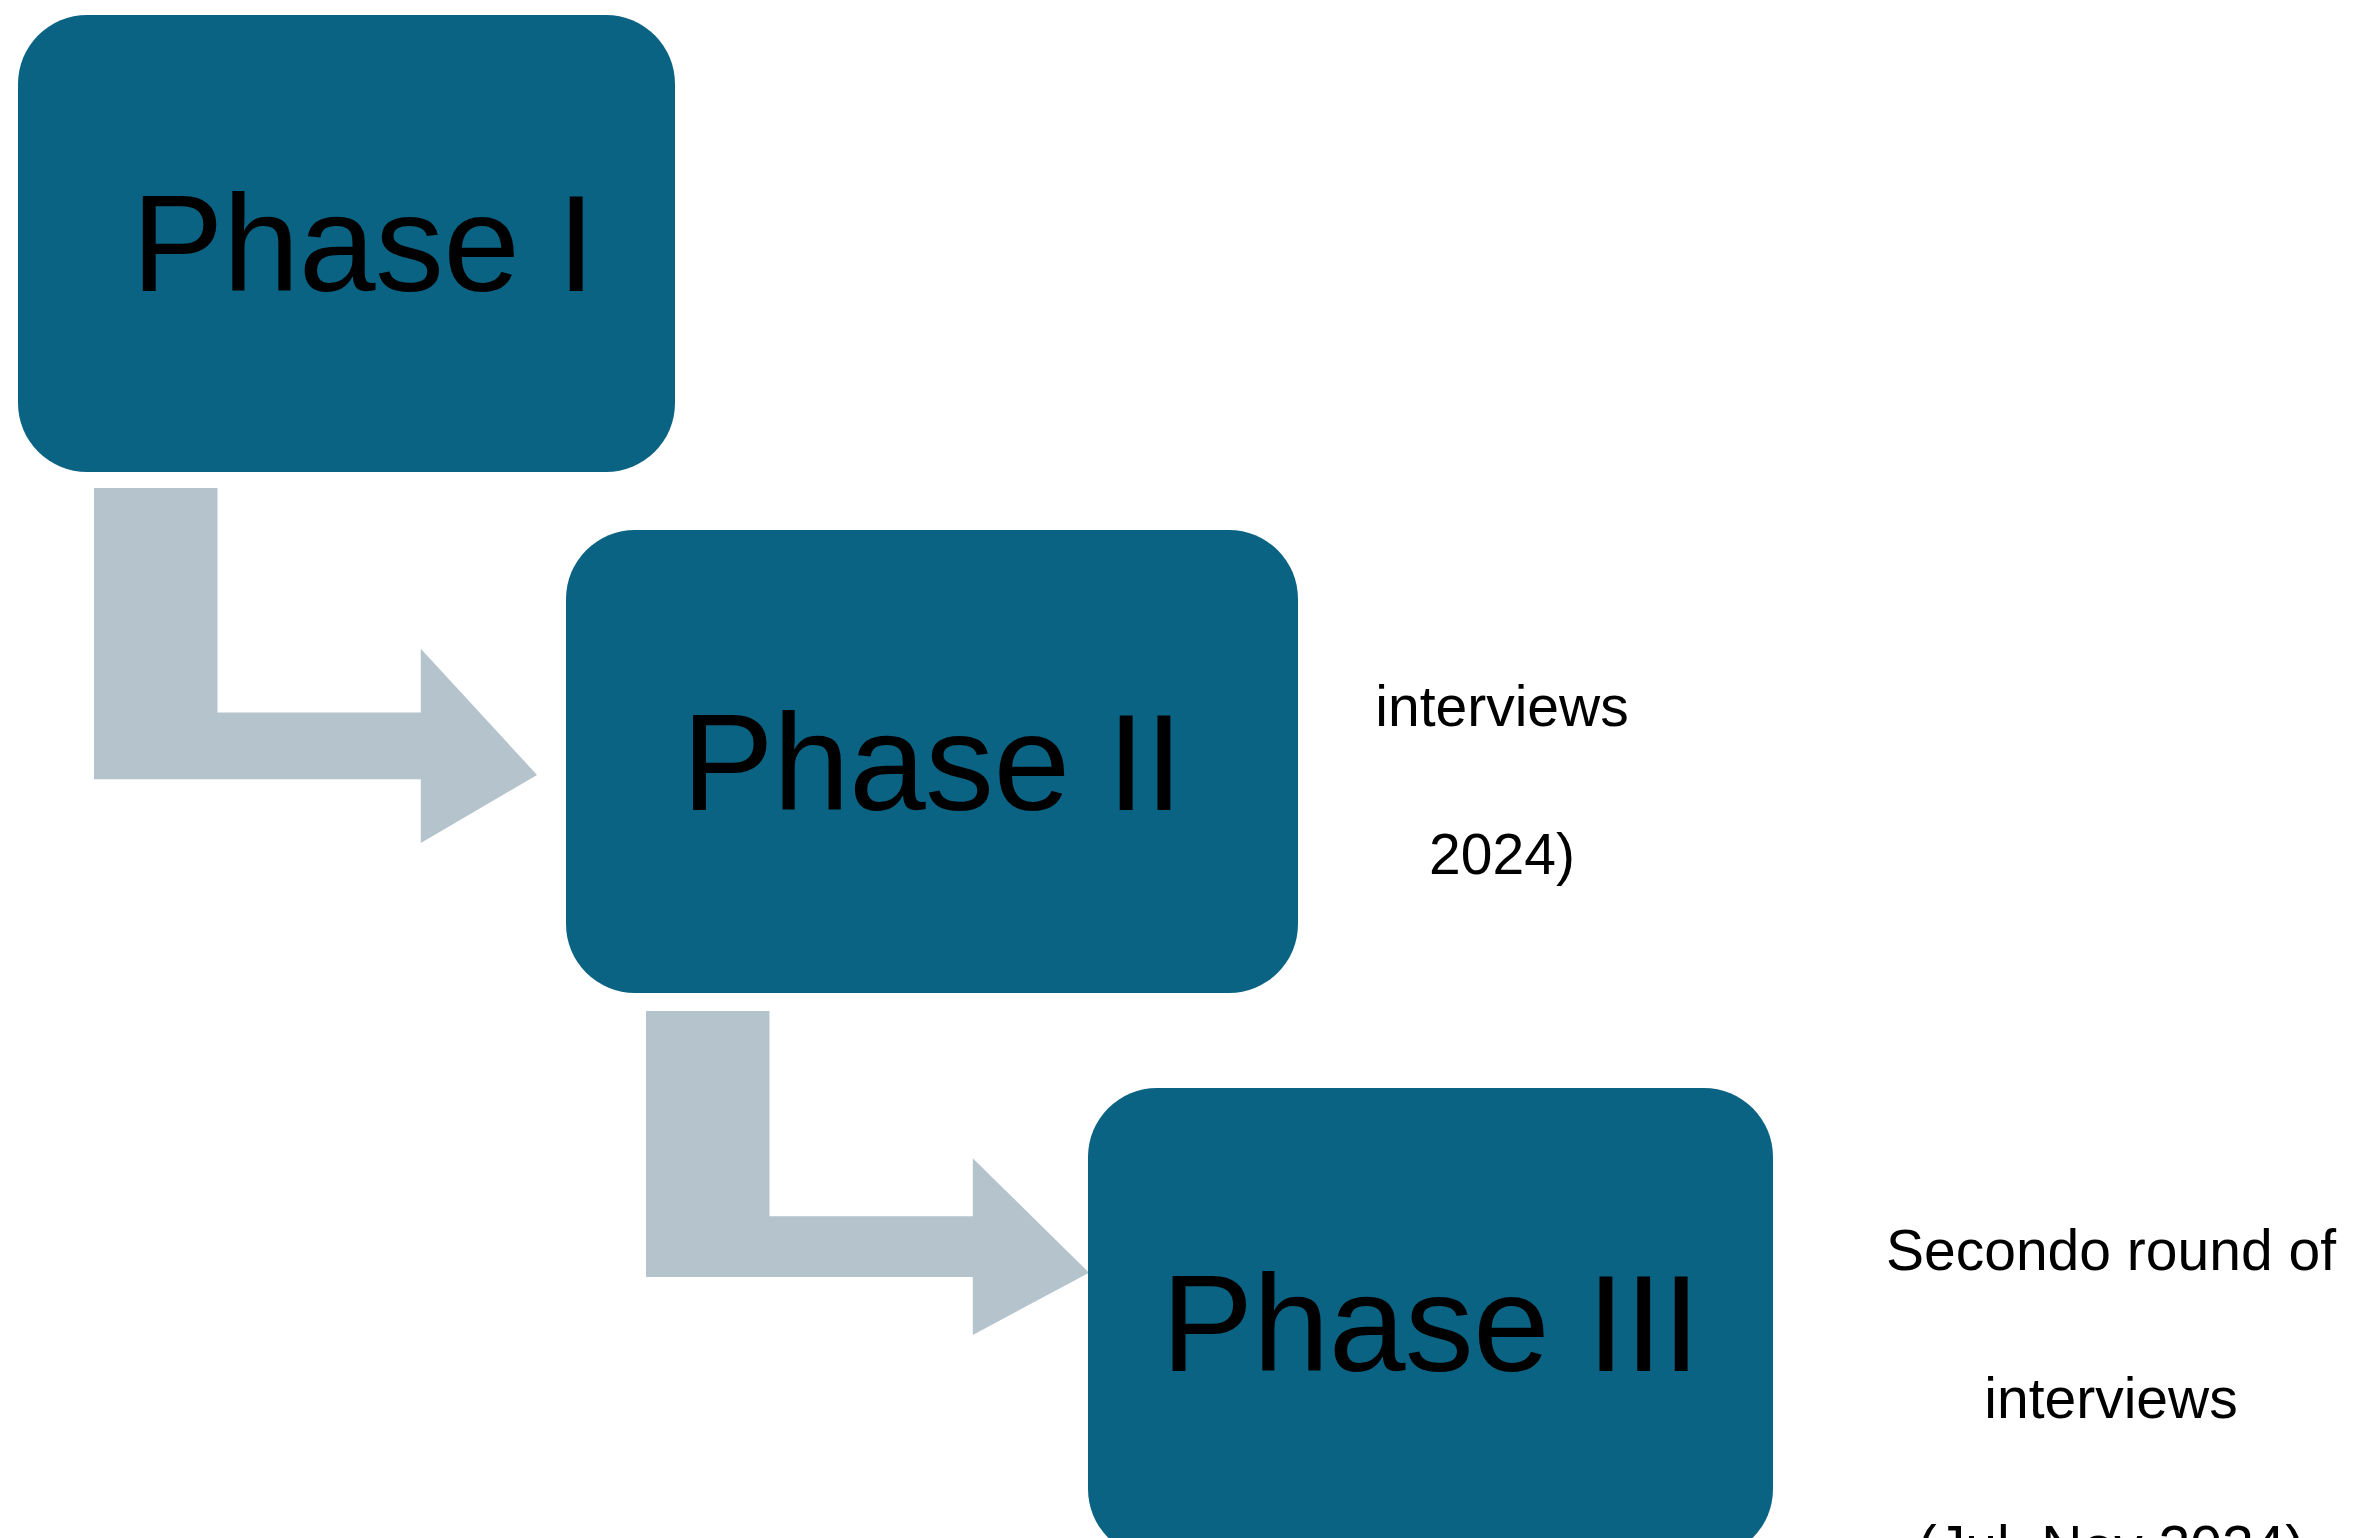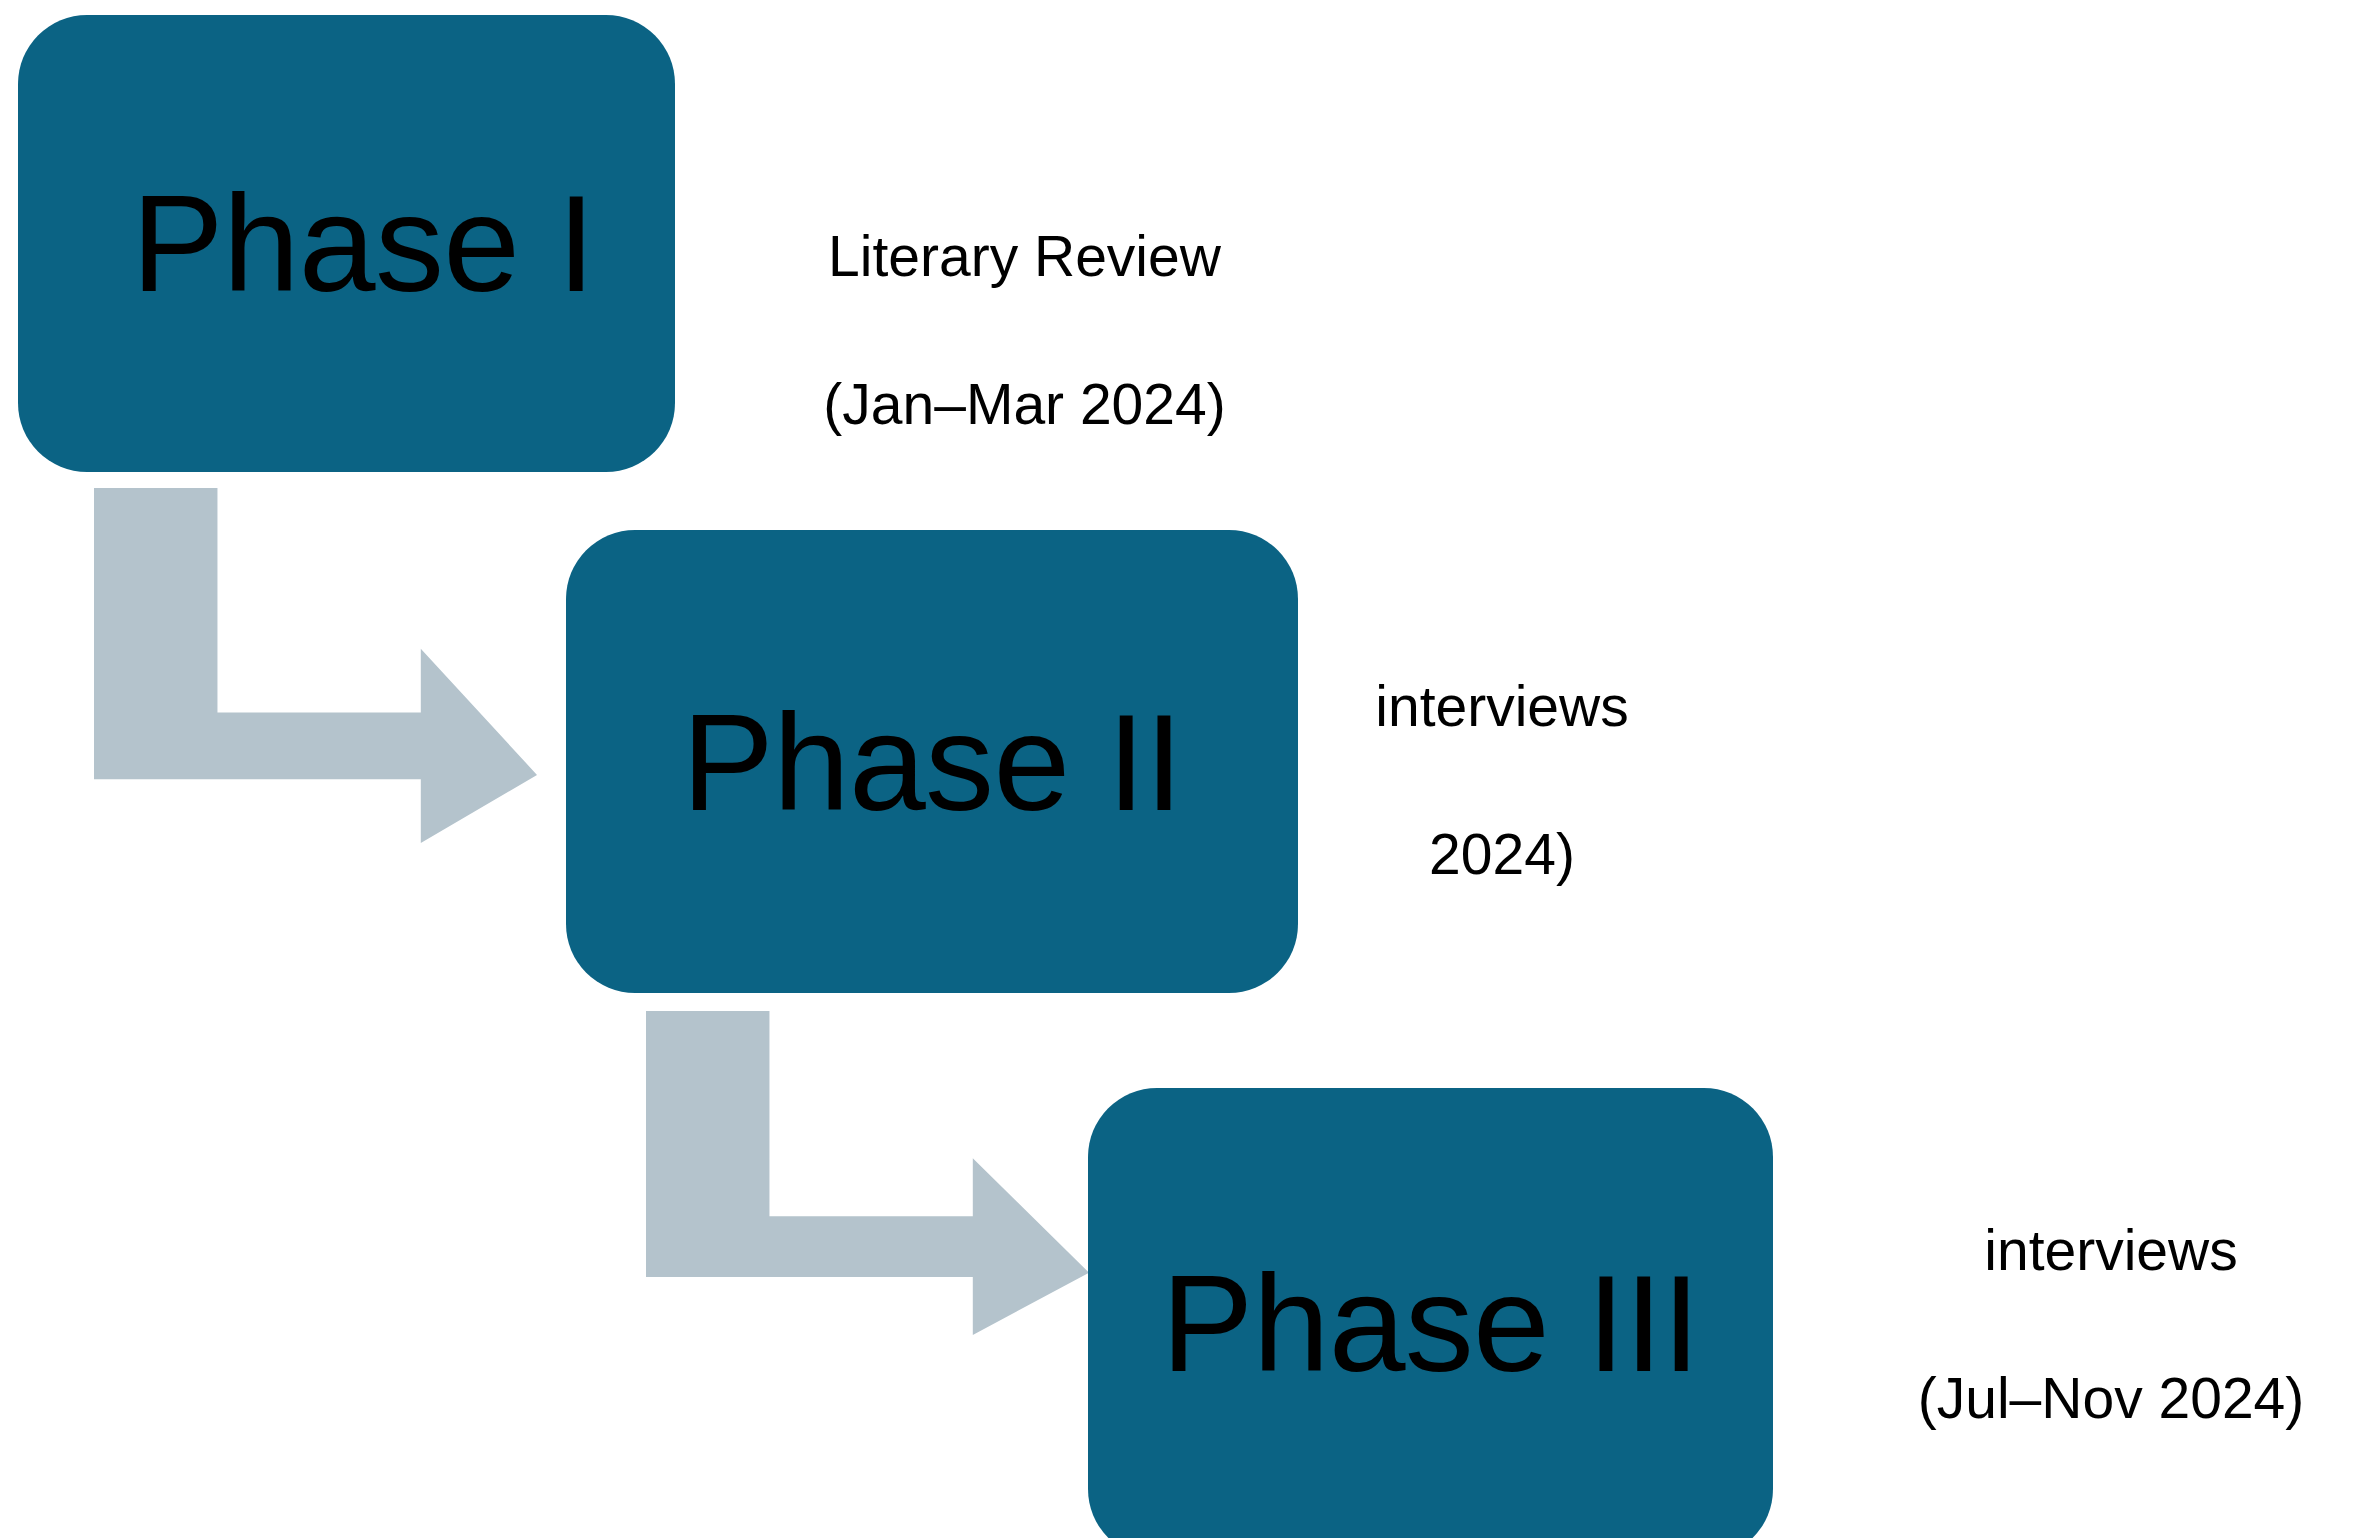--- a/index.html
+++ b/index.html
@@ -63,24 +63,20 @@
 </style>
 </head>
 <body>
 
 <div id="canvas" style="background: rgb(255, 255, 255);">
 
   <div class="phase-box" id="box-phase-1" style="background: rgb(11, 99, 132);">
     <span class="phase-label" style="color: rgb(0, 0, 0);">Phase I</span>
   </div>
 
-  <div class="caption" id="caption-1" style="color: rgb(0, 0, 0);">
-    <div>Literary Review</div>
-    <div>(Jan–Mar 2024)</div>
-  </div>
 
   <div class="bent-arrow" id="arrow-1">
     <svg viewBox="0 0 610 490" preserveAspectRatio="none">
       <path d="M 0 0 L 170 0 L 170 310 L 450 310 L 450 222 L 610 396 L 450 490 L 450 490 L 450 402 L 0 402 Z" fill="#b4c3cc"></path>
     </svg>
   </div>
 
   <div class="phase-box" id="box-phase-2" style="background: rgb(11, 99, 132);">
     <span class="phase-label" style="color: rgb(0, 0, 0);">Phase II</span>
   </div>
@@ -94,18 +90,19 @@
     <svg viewBox="0 0 610 447" preserveAspectRatio="none">
       <path d="M 0 0 L 170 0 L 170 283 L 450 283 L 450 203 L 610 361 L 450 447 L 450 447 L 450 367 L 0 367 Z" fill="#b4c3cc"></path>
     </svg>
   </div>
 
   <div class="phase-box" id="box-phase-3" style="background: rgb(11, 99, 132);">
     <span class="phase-label" style="color: rgb(0, 0, 0);">Phase III</span>
   </div>
 
   <div class="caption" id="caption-3" style="color: rgb(0, 0, 0);">
+    <div>Secondo round of</div>
     <div>interviews</div>
     <div>(Jul–Nov 2024)</div>
   </div>
 
 </div>
 
 
 </body></html>

